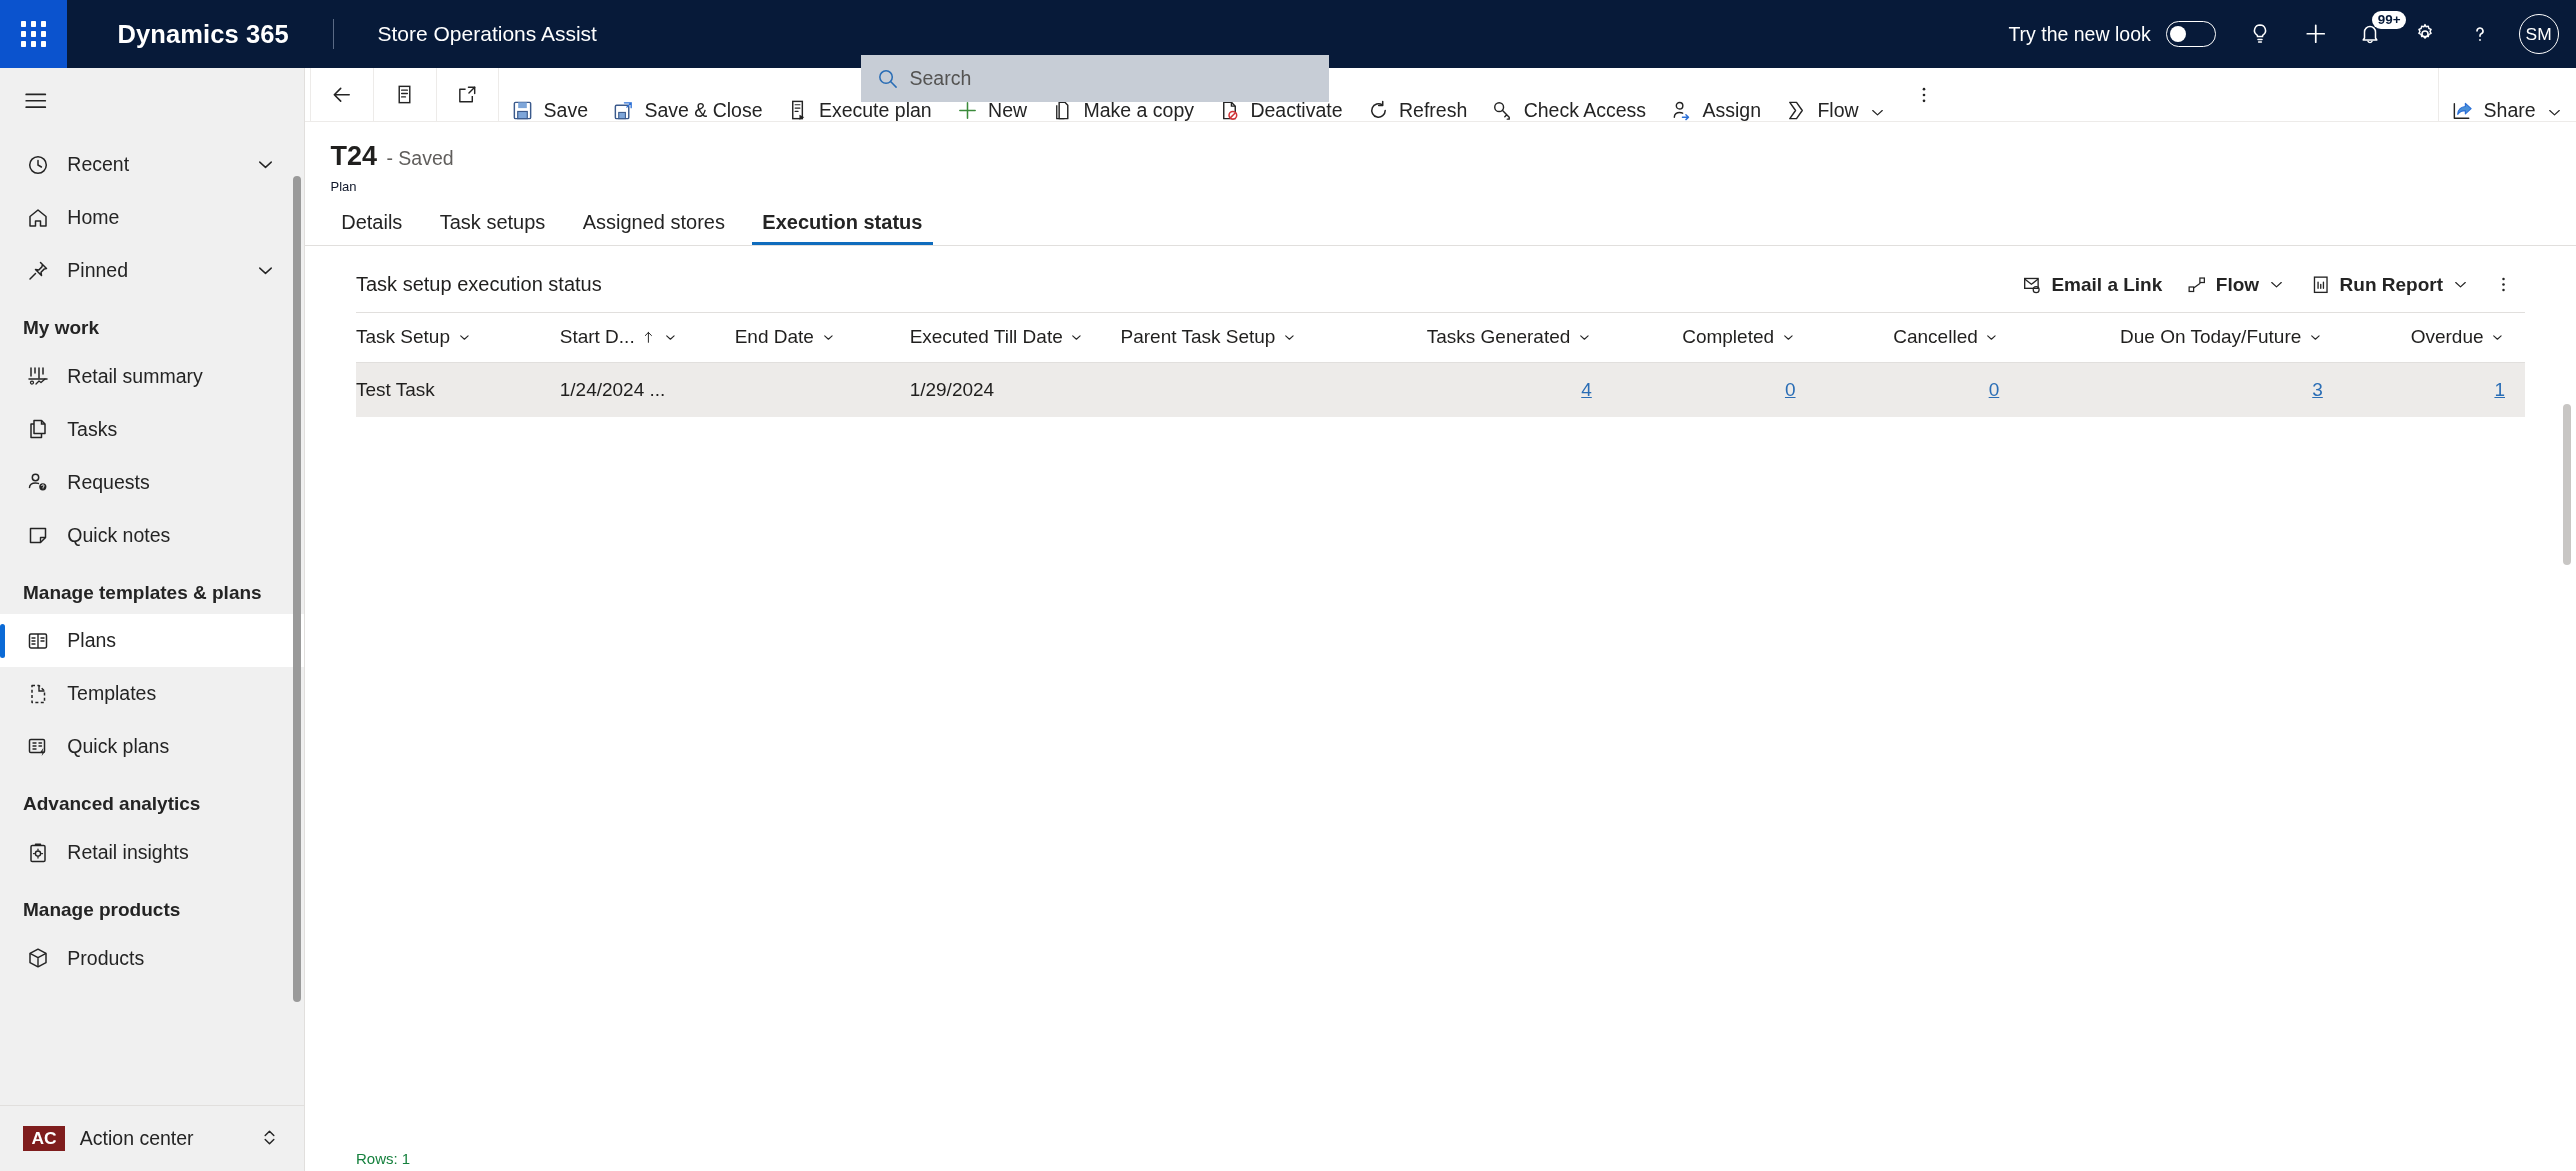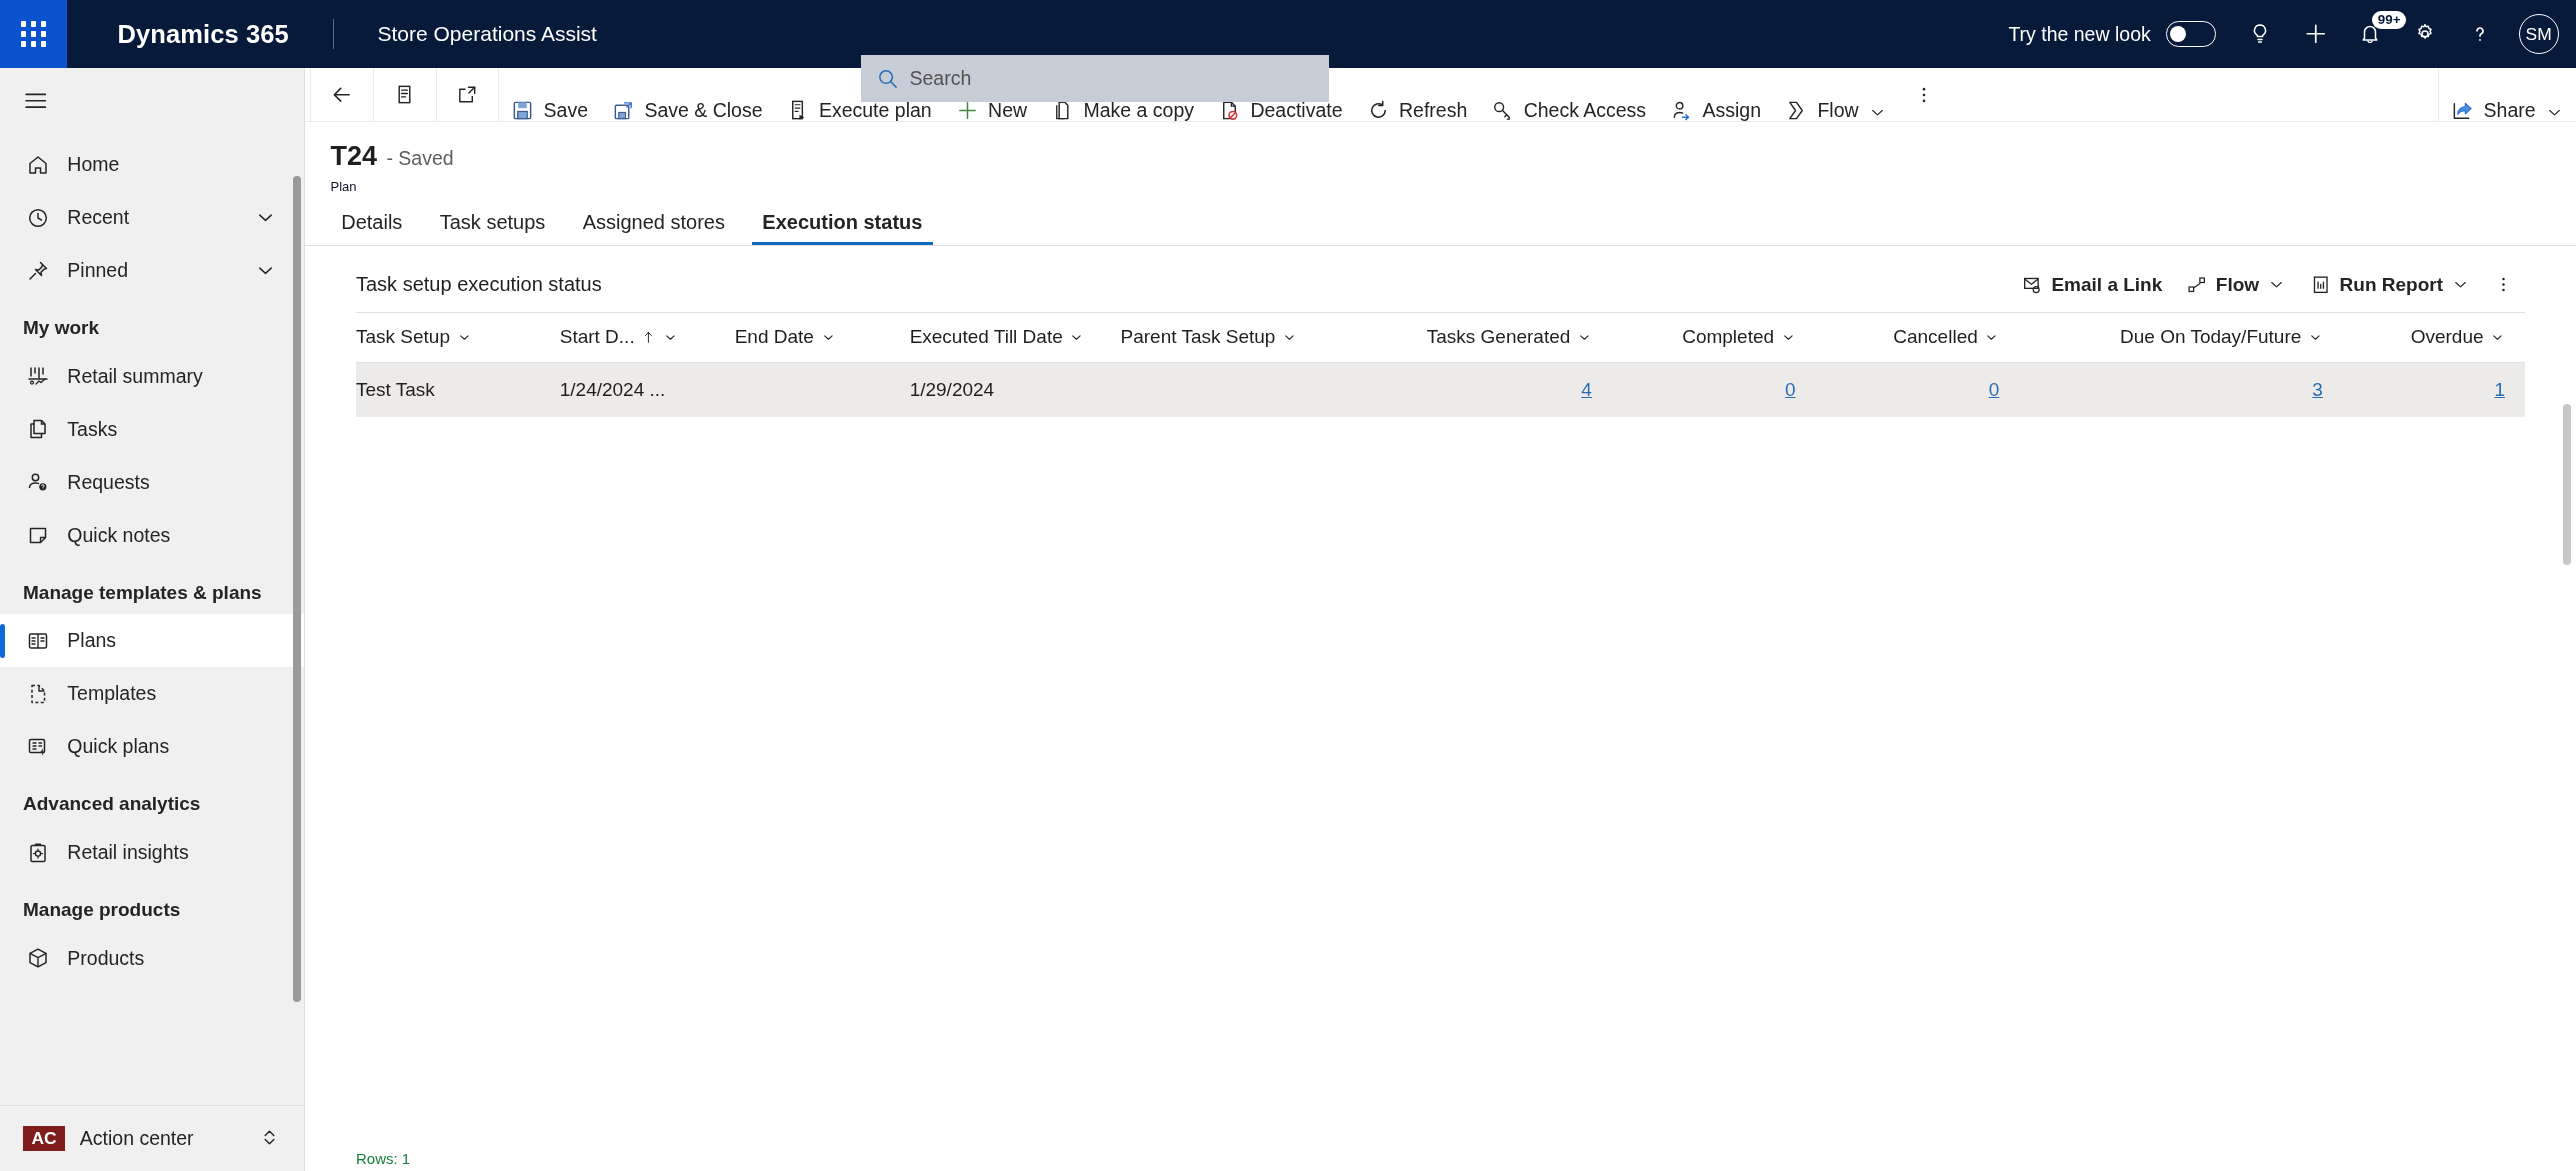--- a/index.html
+++ b/index.html
@@ -298,39 +298,39 @@
         <svg width="25.5" height="25.5" viewBox="0 0 24 24">
           <path d="M3 6h18M3 12h18M3 18h18" stroke="#242424" stroke-width="1.6" stroke-linecap="round"></path>
         </svg>
       </div>
 
       <div class="nav-scroll">
 
         <div class="nav-item">
           <span class="nav-ico">
             <svg width="24" height="24" viewBox="0 0 24 24" fill="none">
-              <path d="M4 10.5L12 4l8 6.5V20h-5.5v-5h-5v5H4v-9.5z" stroke="#242424" stroke-width="1.5" stroke-linejoin="round"></path>
-            </svg>
-          </span>
-          <span class="nav-label">Home</span>
-        </div>
-
-        <div class="nav-item">
-          <span class="nav-ico">
-            <svg width="24" height="24" viewBox="0 0 24 24" fill="none">
               <circle cx="12" cy="12" r="8.3" stroke="#242424" stroke-width="1.5"></circle>
               <path d="M12 7.4V12l3.4 2" stroke="#242424" stroke-width="1.5" stroke-linecap="round"></path>
             </svg>
           </span>
           <span class="nav-label">Recent</span>
           <span class="nav-chev">
             <svg width="23" height="23" viewBox="0 0 24 24" fill="none">
               <path d="M6 9.5l6 5.5 6-5.5" stroke="#242424" stroke-width="1.5" stroke-linecap="round" stroke-linejoin="round"></path>
             </svg>
           </span>
+        </div>
+
+        <div class="nav-item">
+          <span class="nav-ico">
+            <svg width="24" height="24" viewBox="0 0 24 24" fill="none">
+              <path d="M4 10.5L12 4l8 6.5V20h-5.5v-5h-5v5H4v-9.5z" stroke="#242424" stroke-width="1.5" stroke-linejoin="round"></path>
+            </svg>
+          </span>
+          <span class="nav-label">Home</span>
         </div>
 
         <div class="nav-item">
           <span class="nav-ico">
             <svg width="24" height="24" viewBox="0 0 24 24" fill="none">
               <path d="M14.5 3.5l6 6-2.4.6-3.1 3.1.5 3.3-6-6 3.3.5 3.1-3.1.6-2.4zM9.5 14.5L4 20" stroke="#242424" stroke-width="1.5" stroke-linejoin="round" stroke-linecap="round"></path>
             </svg>
           </span>
           <span class="nav-label">Pinned</span>
           <span class="nav-chev">

